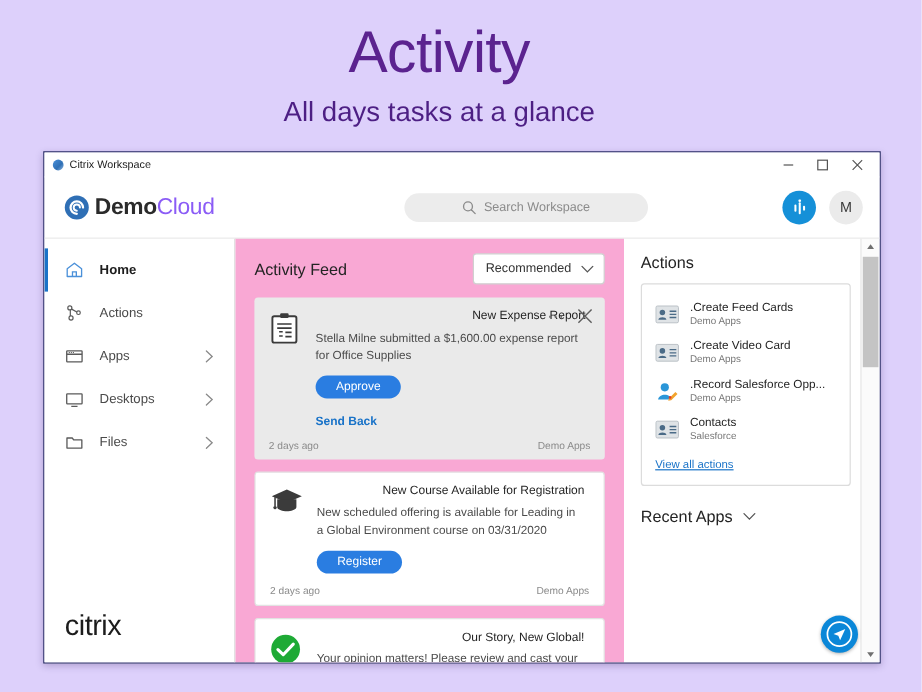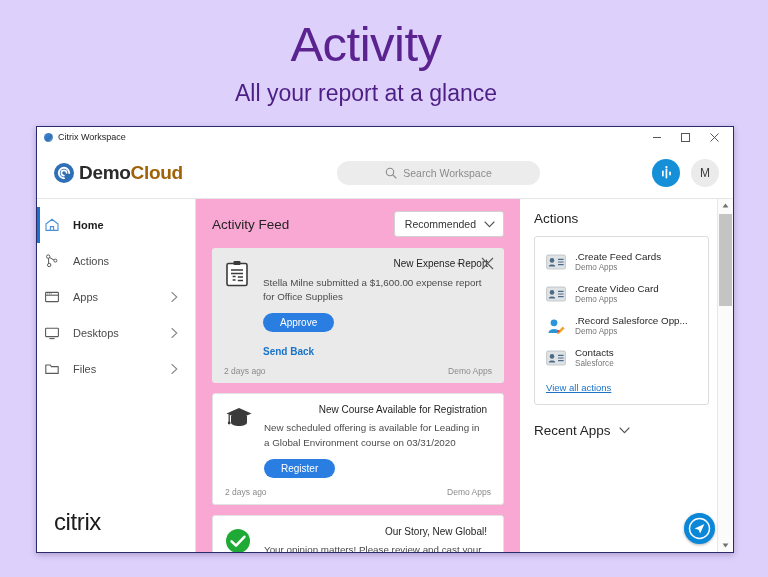--- a/index.html
+++ b/index.html
@@ -109,21 +109,21 @@
     flex: 0 0 auto;
     width: 205px;
   }
   .brand-mark { flex: 0 0 auto; display:block; }
   .brand-text {
     font-size: 19px;
     letter-spacing: -0.3px;
     white-space: nowrap;
   }
   .brand-a { font-weight: 700; color: #2b2b2b; }
-  .brand-b { font-weight: 700; color: #a16207; }
+  .brand-b { font-weight: 400; color: #8b5cf6; }
 
   .searchwrap { flex: 1 1 auto; display: flex; justify-content: center; }
   .searchbox {
     width: 203px;
     height: 24px;
     background: #ececec;
     border-radius: 13px;
     display: flex;
     align-items: center;
     justify-content: center;
@@ -175,21 +175,21 @@
     border-right: 1px solid #e2e2e2;
     display: flex;
     flex-direction: column;
     padding-top: 8px;
     position: relative;
   }
   .navitem {
     height: 36px;
     display: flex;
     align-items: center;
-    padding-left: 7px;
+    padding-left: 17px;
     gap: 13px;
     position: relative;
     cursor: pointer;
     color: #4a4a4a;
     font-size: 11px;
   }
   .navitem.active { color: #1d1d1d; font-weight: 700; }
   .navitem.active::before {
     content: "";
     position: absolute;
@@ -404,21 +404,21 @@
     cursor: pointer;
     box-shadow: 0 1px 3px rgba(0,0,0,.3);
     z-index: 5;
   }
 </style>
 </head>
 <body>
 
 <div class="hero">
   <h1 class="hero-title">Activity</h1>
-  <p class="hero-sub">All your report at a glance</p>
+  <p class="hero-sub">All days tasks at a glance</p>
 </div>
 
 <div class="window">
 
   <div class="titlebar">
     <span class="tb-icon"></span>
     <span class="tb-title">Citrix Workspace</span>
     <div class="tb-controls">
       <div class="tb-btn tb-min"></div>
       <div class="tb-btn tb-max"></div>

